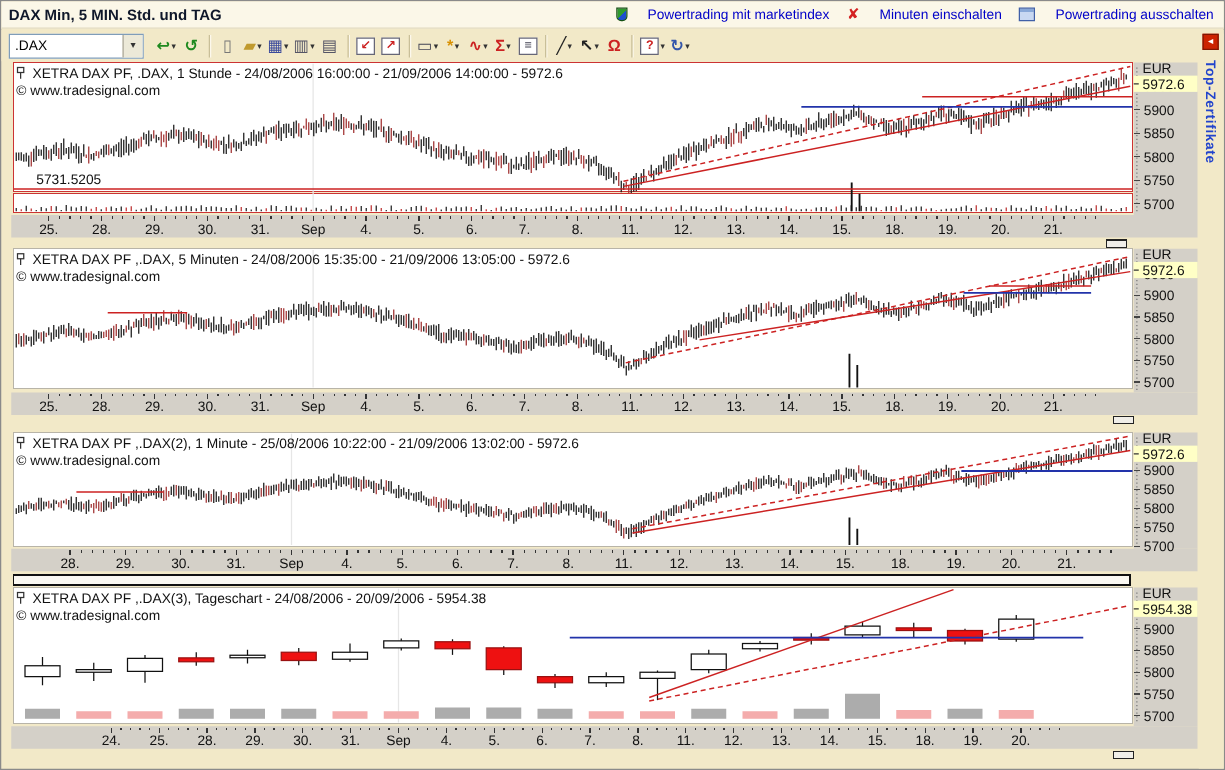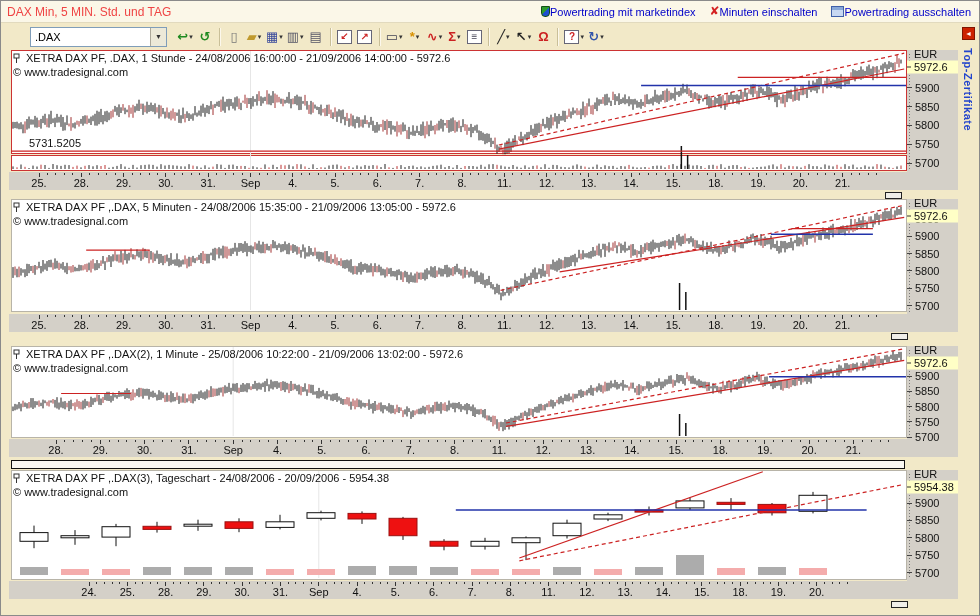--- a/index.html
+++ b/index.html
@@ -1,31 +1,31 @@
 <!DOCTYPE html>
 <html><head>
 <meta charset="utf-8">
 <style>
   html,body{margin:0;padding:0;background:#888;}
   *{box-sizing:border-box;}
   .win{position:relative;width:980px;height:616px;background:#F2E9C8;border:1px solid #8A8A8A;
        font-family:"Liberation Sans","DejaVu Sans",sans-serif;overflow:hidden;}
   .topbar{position:absolute;left:0;top:0;width:980px;height:22px;background:#FBF7E8;
           border-bottom:1px solid #E2DABE;display:flex;align-items:center;}
-  .title{font-size:12px;font-weight:normal;color:#ef4444;padding-left:6px;flex:0 0 auto;}
+  .title{font-size:12px;font-weight:bold;color:#0f172a;padding-left:6px;flex:0 0 auto;}
   .links{margin-left:auto;display:flex;gap:14px;align-items:center;padding-right:10px;}
-  .link{display:flex;align-items:center;gap:0;font-size:11px;color:#0000C8;cursor:pointer;white-space:nowrap;justify-content:flex-end;}
+  .link{display:flex;align-items:center;gap:16px;font-size:11px;color:#0000C8;cursor:pointer;white-space:nowrap;justify-content:flex-end;}
   .shield{display:inline-block;width:9px;height:11px;border:1px solid #145014;border-radius:0 0 4px 4px;
           background:linear-gradient(135deg,#2E9B2E 50%,#1C4FD0 50%);}
   .xmark{color:#D42222;font-weight:bold;font-size:12px;line-height:11px;}
   .winicon{display:inline-block;width:13px;height:11px;border:1px solid #4060A8;
            background:linear-gradient(#88A8D8 0 3px,#C8D8F2 3px);}
   .toolbar{position:absolute;left:0;top:23px;width:980px;height:25px;background:#F2E9C8;
            display:flex;align-items:center;padding-left:6px;}
-  .symbol{width:137px;height:20px;background:#fff;border:1px solid #7F9DB9;display:flex;align-items:stretch;margin-left:23px;}
+  .symbol{width:108px;height:20px;background:#fff;border:1px solid #7F9DB9;display:flex;align-items:stretch;}
   .symval{flex:1;font-size:11px;padding:3px 0 0 4px;color:#000;}
   .symbtn{width:16px;background:#ECE9D8;border-left:1px solid #ACA899;font-size:7px;color:#333;
           text-align:center;line-height:18px;}
   #tools{display:flex;align-items:center;margin-left:8px;}
   .tbtn{height:20px;min-width:20px;display:flex;align-items:center;justify-content:center;
         font-size:13px;font-weight:bold;cursor:pointer;padding:0 2px;}
   .tbox{display:inline-block;width:15px;height:14px;border:1px solid #667;background:#fff;
         font-size:10px;line-height:12px;text-align:center;font-weight:bold;}
   .caret{font-size:7px;color:#333;margin-left:1px;font-weight:normal;}
   .sep{width:1px;height:18px;background:#C9BF98;margin:0 4px;box-shadow:1px 0 0 #FCF8EC;}

